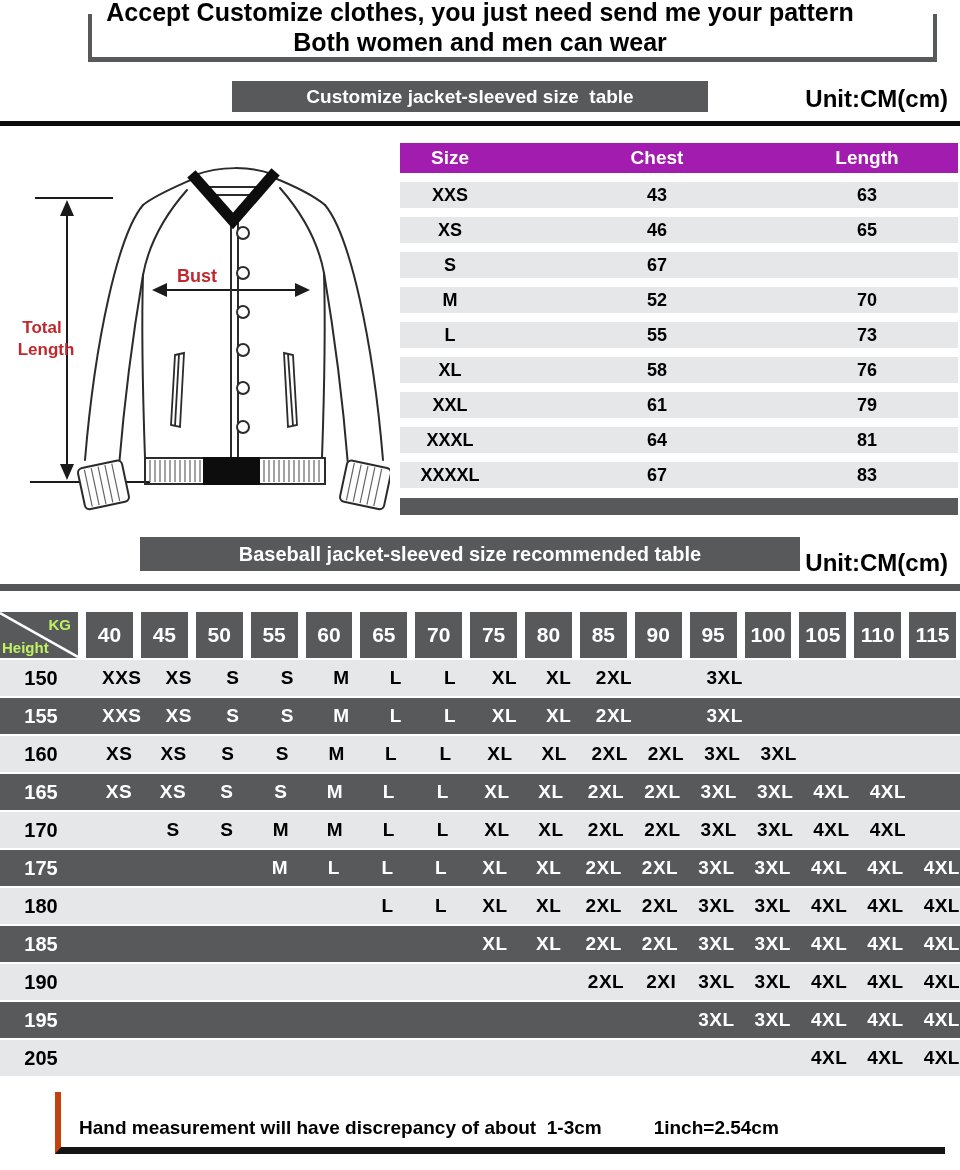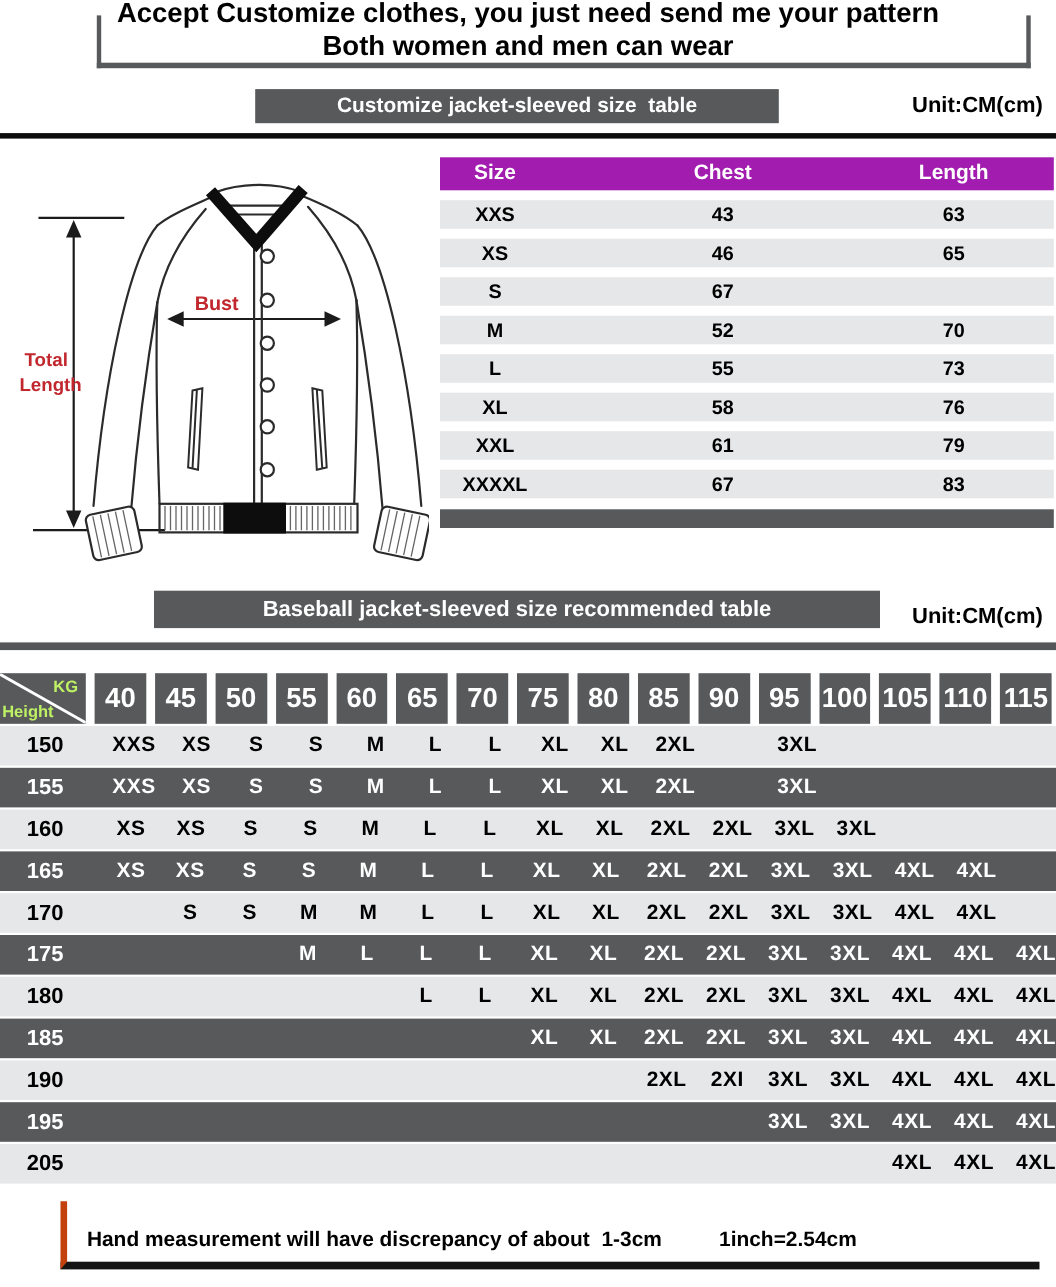--- a/index.html
+++ b/index.html
@@ -12,21 +12,21 @@
 
   
   #header-box { left:88px; top:14px; width:849px; height:48px;
     border-left:4px solid #58595B; border-right:4px solid #58595B; border-bottom:5px solid #58595B; }
   #header-text { left:0; top:-3px; width:960px; text-align:center; font-size:25px; line-height:30px; }
 
   
   .title-bar { background:#58595B; color:#fff; display:flex; align-items:center; justify-content:center; white-space:pre; }
   #title1 { left:232px; top:81px; width:476px; height:31px; font-size:19px; }
   #title2 { left:140px; top:537px; width:660px; height:34px; font-size:20px; }
-  .unit { font-size:20px; }
+  .unit { font-size:24px; }
   #unit1 { top:85px; right:12px; }
   #unit2 { top:549px; right:12px; }
 
   #divider1 { left:0; top:121px; width:960px; height:5px; background:#0c0c0c; }
   #divider2 { left:0; top:584px; width:960px; height:7px; background:#55565A; }
 
   #jacket { left:10px; top:135px; width:380px; height:390px; }
 
   
   #size-table { left:400px; top:143px; width:558px; }
@@ -37,21 +37,21 @@
   .st-footer { height:17px; background:#58595B; margin-top:10px; }
 
   
   #matrix { left:0; top:612px; width:960px; }
   .m-grid { display:grid; grid-template-columns:82px repeat(16, 1fr); }
   .m-header { height:46px; }
   .m-corner { position:relative; margin-right:4px; background:#58595B; color:#bef264; }
   .m-corner svg { position:absolute; left:0; top:0; width:100%; height:100%; }
   .m-corner .kg { position:absolute; top:4px; right:7px; font-size:15px; }
   .m-corner .hl { position:absolute; bottom:2px; left:2px; font-size:15px; }
-  .w-cell { margin:0 4px; background:#58595B; color:#fff; font-size:25px;
+  .w-cell { margin:0 4px; background:#58595B; color:#fff; font-size:21px;
     display:flex; align-items:center; justify-content:center; }
   .m-row { height:36px; margin-top:2px; align-items:center; text-align:center; font-size:19px; letter-spacing:0.5px;gap:20px; }
   .m-row.light { background:#E6E7E8; color:#000; }
   .m-row.dark  { background:#58595B; color:#fff; }
   .m-height { font-size:20px; letter-spacing:0; }
 
   
   #footer-box { left:55px; top:1092px; width:890px; height:62px;
     border-left:6px solid #c2410c; border-bottom:7px solid #141414;
     display:flex; align-items:flex-end; padding:0 0 8px 18px; }
@@ -167,20 +167,25 @@
         </div>
         <div class="st-grid st-row">
           <div>XL</div>
           <div>58</div>
           <div>76</div>
         </div>
         <div class="st-grid st-row">
           <div>XXL</div>
           <div>61</div>
           <div>79</div>
+        </div>
+        <div class="st-grid st-row">
+          <div>XXXL</div>
+          <div>64</div>
+          <div>81</div>
         </div>
         <div class="st-grid st-row">
           <div>XXXXL</div>
           <div>67</div>
           <div>83</div>
         </div>
       </div>
     <div class="st-footer"></div>
   </div>
 

